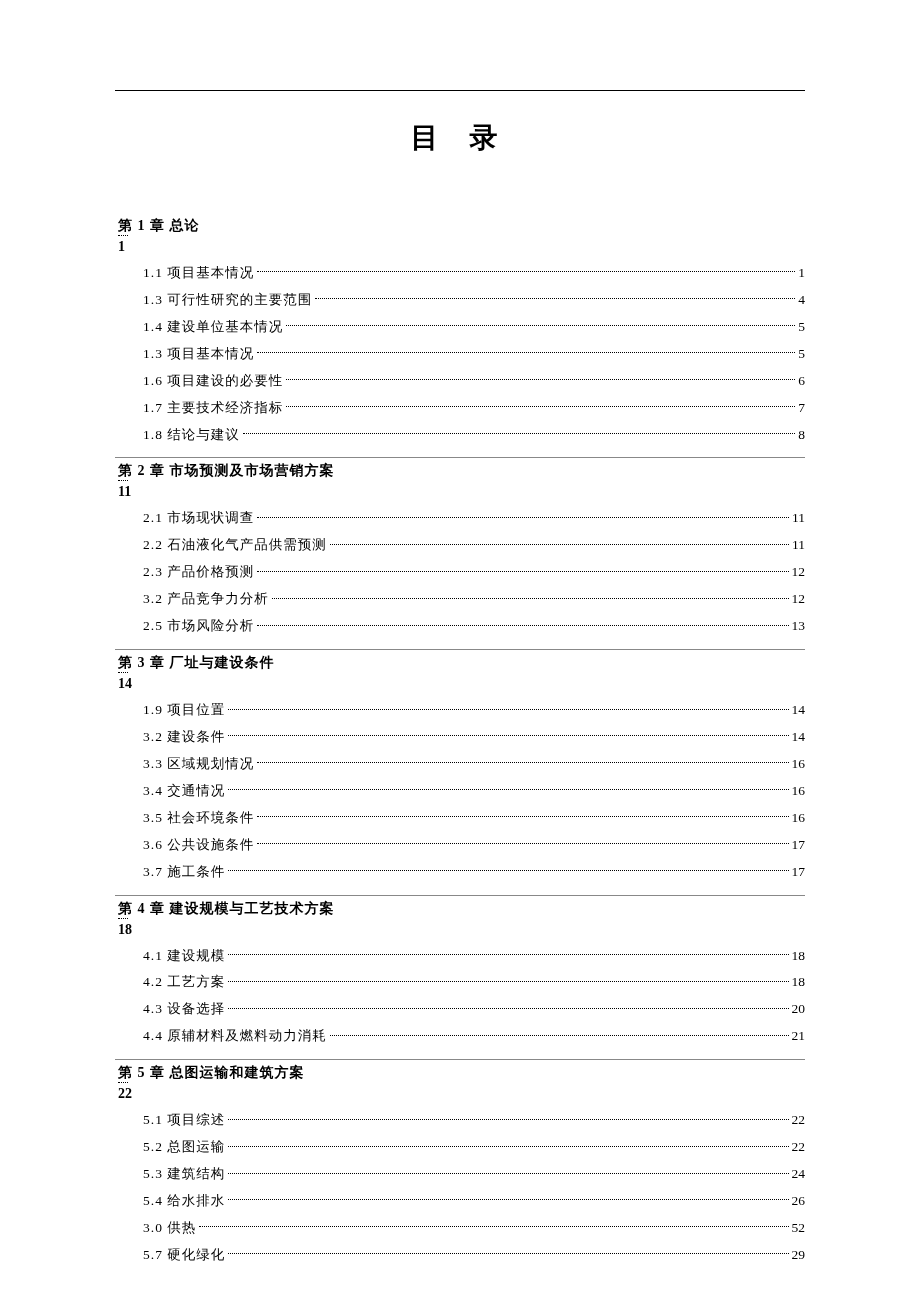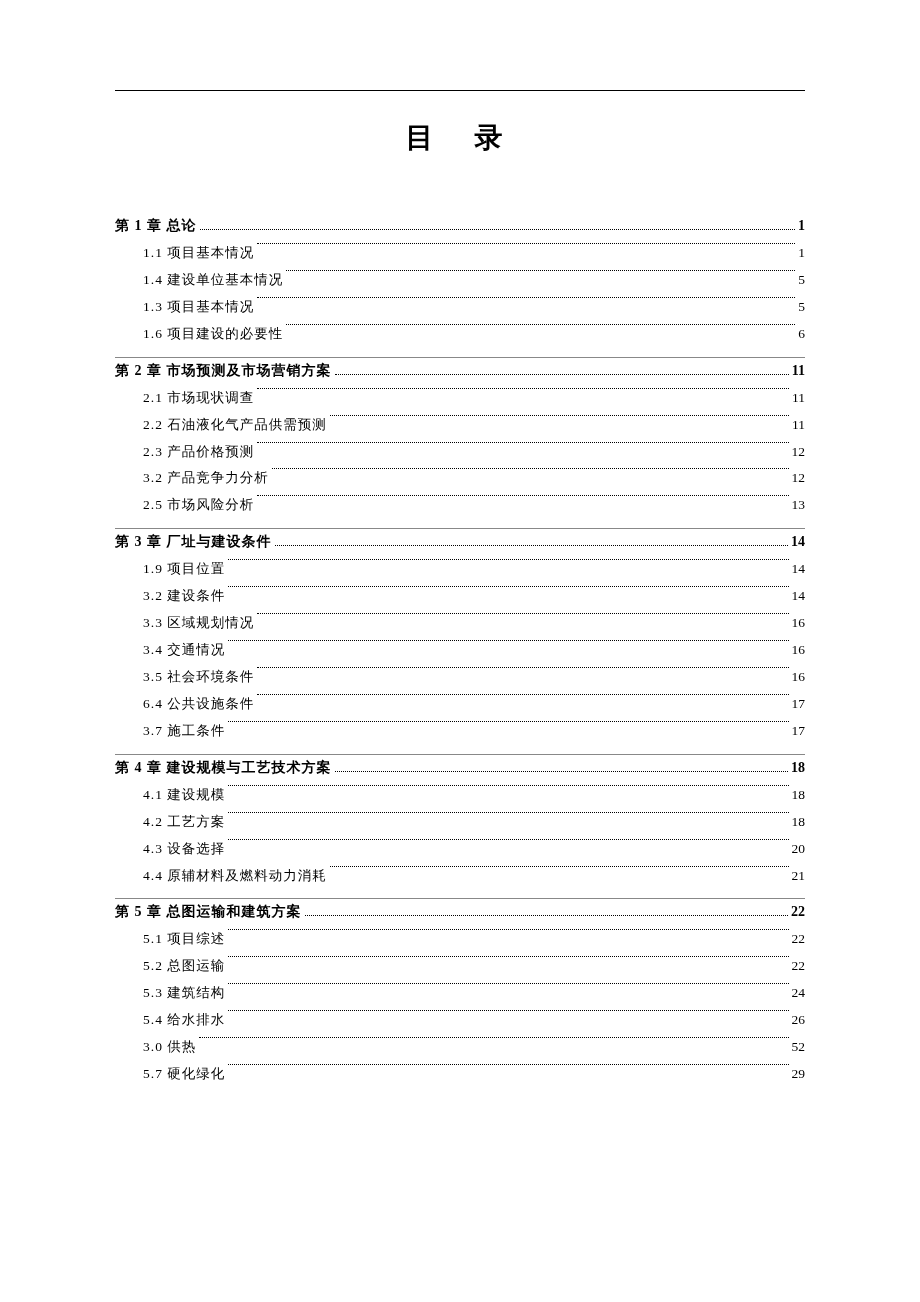--- a/index.html
+++ b/index.html
@@ -18,39 +18,40 @@
     .header-rule {
       border-top: 1.5px solid #000;
       margin-bottom: 28px;
     }
     .title {
       text-align: center;
       font-size: 28px;
       font-weight: bold;
       letter-spacing: 12px;
       margin-bottom: 60px;
-      font-family: Liberation Mono, monospace;
+      font-family: Liberation Serif, serif;
     }
     .toc {
       font-size: 13.5px;
     }
     .chapter {
       font-weight: bold;
       display: flex;
       align-items: baseline;
       margin-top: 12px;
       margin-bottom: 8px;
       font-size: 14px;
+      flex-direction: column;
     }
     .chapter:first-child {
       margin-top: 0;
     }
     .section {
       display: flex;
-      align-items: flex-start;
+      align-items: center;
       margin-bottom: 6px;
       padding-left: 28px;
       font-size: 13.5px;
       line-height: 1.55;
     }
     .entry-label {
       white-space: nowrap;
       letter-spacing: 1px;
     }
     .dots {
@@ -84,34 +85,49 @@
         <span class="entry-label">第 1 章 总论</span>
         <span class="dots"></span>
         <span class="page-num">1</span>
       </div>
       <div class="section">
         <span class="entry-label">1.1 项目基本情况</span>
         <span class="dots"></span>
         <span class="page-num">1</span>
       </div>
       <div class="section">
+        <span class="entry-label">1.3 可行性研究的主要范围</span>
+        <span class="dots"></span>
+        <span class="page-num">4</span>
+      </div>
+      <div class="section">
         <span class="entry-label">1.4 建设单位基本情况</span>
         <span class="dots"></span>
         <span class="page-num">5</span>
       </div>
       <div class="section">
         <span class="entry-label">1.3 项目基本情况</span>
         <span class="dots"></span>
         <span class="page-num">5</span>
       </div>
       <div class="section">
         <span class="entry-label">1.6 项目建设的必要性</span>
         <span class="dots"></span>
         <span class="page-num">6</span>
       </div>
+      <div class="section">
+        <span class="entry-label">1.7 主要技术经济指标</span>
+        <span class="dots"></span>
+        <span class="page-num">7</span>
+      </div>
+      <div class="section">
+        <span class="entry-label">1.8 结论与建议</span>
+        <span class="dots"></span>
+        <span class="page-num">8</span>
+      </div>
     </div>
     <div class="group">
       <div class="chapter">
         <span class="entry-label">第 2 章  市场预测及市场营销方案</span>
         <span class="dots"></span>
         <span class="page-num">11</span>
       </div>
       <div class="section">
         <span class="entry-label">2.1 市场现状调查</span>
         <span class="dots"></span>
@@ -163,21 +179,21 @@
         <span class="entry-label">3.4 交通情况</span>
         <span class="dots"></span>
         <span class="page-num">16</span>
       </div>
       <div class="section">
         <span class="entry-label">3.5 社会环境条件</span>
         <span class="dots"></span>
         <span class="page-num">16</span>
       </div>
       <div class="section">
-        <span class="entry-label">6.4 公共设施条件</span>
+        <span class="entry-label">3.6 公共设施条件</span>
         <span class="dots"></span>
         <span class="page-num">17</span>
       </div>
       <div class="section">
         <span class="entry-label">3.7 施工条件</span>
         <span class="dots"></span>
         <span class="page-num">17</span>
       </div>
     </div>
     <div class="group">

